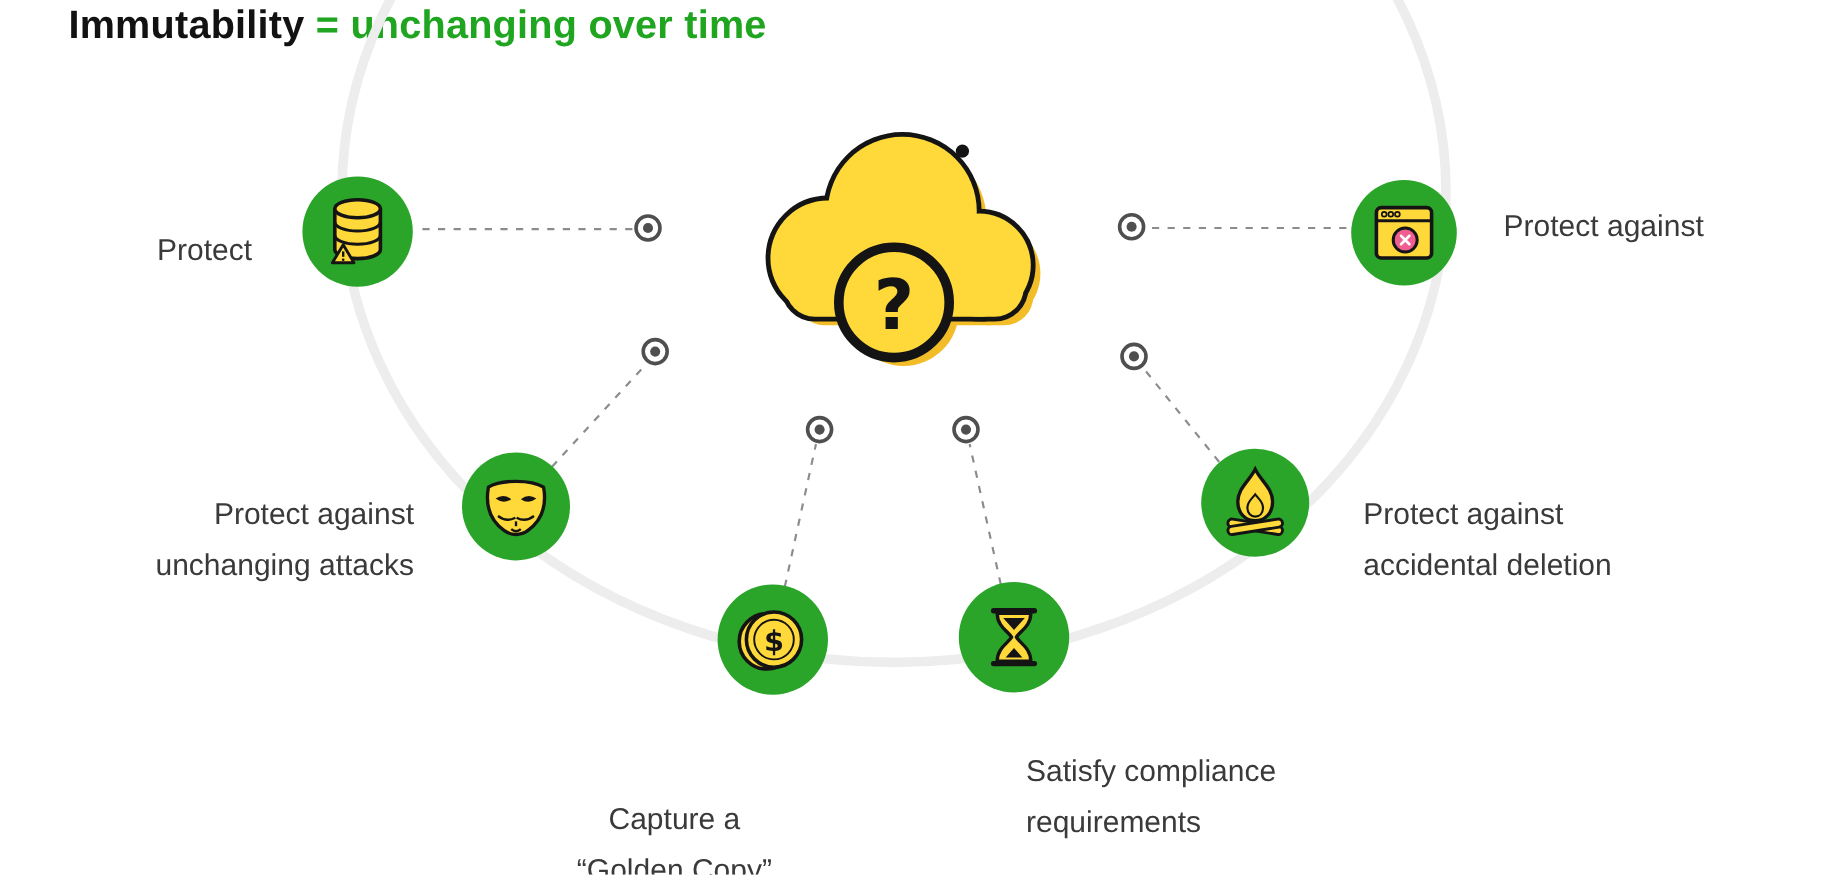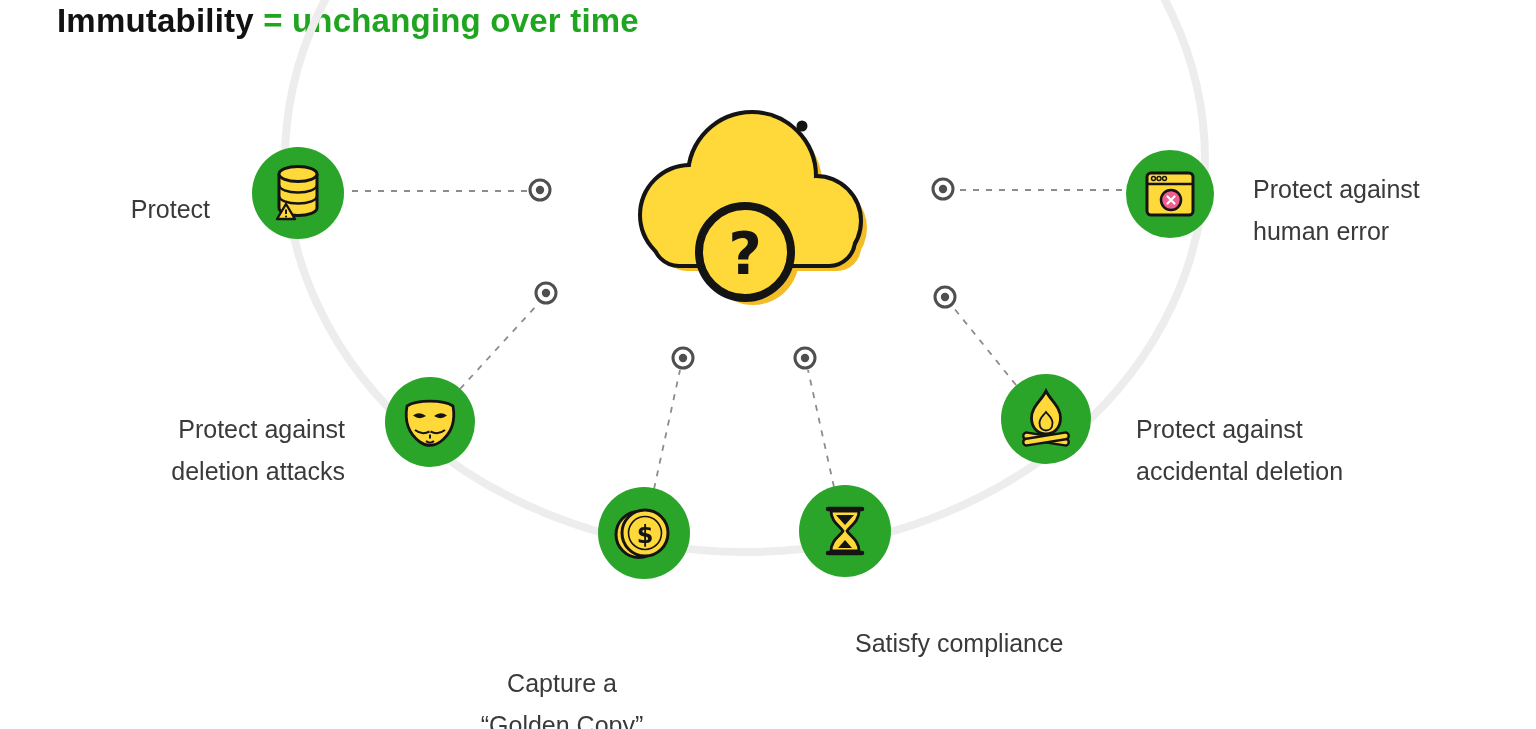--- a/index.html
+++ b/index.html
@@ -188,31 +188,31 @@
         <path d="M -2.5 2.5 L 4.5 9.5 M 4.5 2.5 L -2.5 9.5" stroke="#ffffff" stroke-width="2.2" stroke-linecap="round" fill="none"></path>
       </g>
     </g>
   </svg>
 
   <div class="label l1">
     <span>Protect</span>
   </div>
   <div class="label l2">
     <span>Protect against</span>
-    <span>deletion attacks</span>
+    <span>unchanging attacks</span>
   </div>
   <div class="label l3">
     <span>Capture a</span>
     <span>“Golden Copy”</span>
   </div>
   <div class="label l4">
     <span>Satisfy compliance</span>
+    <span>requirements</span>
   </div>
   <div class="label l5">
     <span>Protect against</span>
     <span>accidental deletion</span>
   </div>
   <div class="label l6">
     <span>Protect against</span>
-    <span>human error</span>
   </div>
 
 </div>
 
 </body></html>

